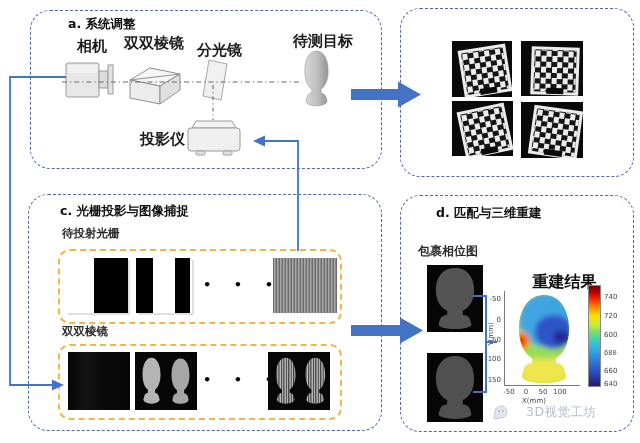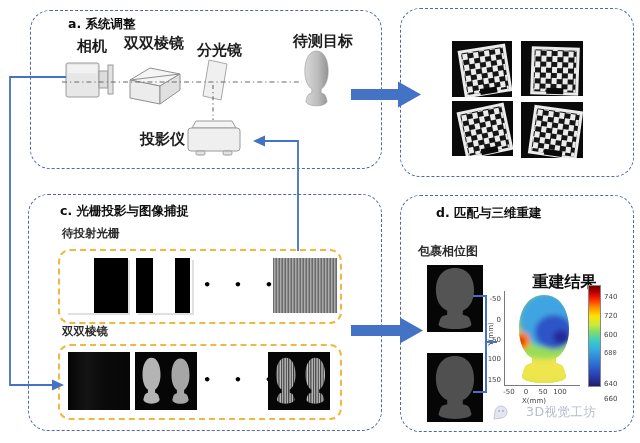--- a/index.html
+++ b/index.html
@@ -201,21 +201,21 @@
         <ellipse cx="13" cy="49" rx="4.5" ry="5.5" fill="#e62e04"></ellipse>
       </g>
     </g>
   </svg>
 
   <div class="cbar" style="left:588px;top:285px;"></div>
   <div class="ticktext" style="left:604px;top:293px;">740</div>
   <div class="ticktext" style="left:604px;top:312px;">720</div>
   <div class="ticktext" style="left:604px;top:331px;">600</div>
   <div class="ticktext" style="left:604px;top:349px;font-family:Liberation Mono, monospace;">680</div>
-  <div class="ticktext" style="left:604px;top:367px;margin-top:28px;">660</div>
+  <div class="ticktext" style="left:604px;top:367px;">660</div>
   <div class="ticktext" style="left:604px;top:380px;">640</div>
 
   <svg class="overlay" style="left:492px;top:404px;z-index:12;" width="19" height="16" viewBox="0 0 19 16">
     <path d="M3 8 a6 6 0 1 1 6 6 l-7 1 z" fill="#e3e6ef" stroke="#c2c7d8" stroke-width="1"></path>
     <circle cx="7" cy="7" r="1" fill="#aab1c6"></circle>
       <circle cx="11" cy="7" r="1" fill="#aab1c6"></circle>
   </svg>
   <div class="wmtext" style="left:526px;top:404px;">3D视觉工坊</div>
 
   <svg class="overlay" width="640" height="443" viewBox="0 0 640 443">

